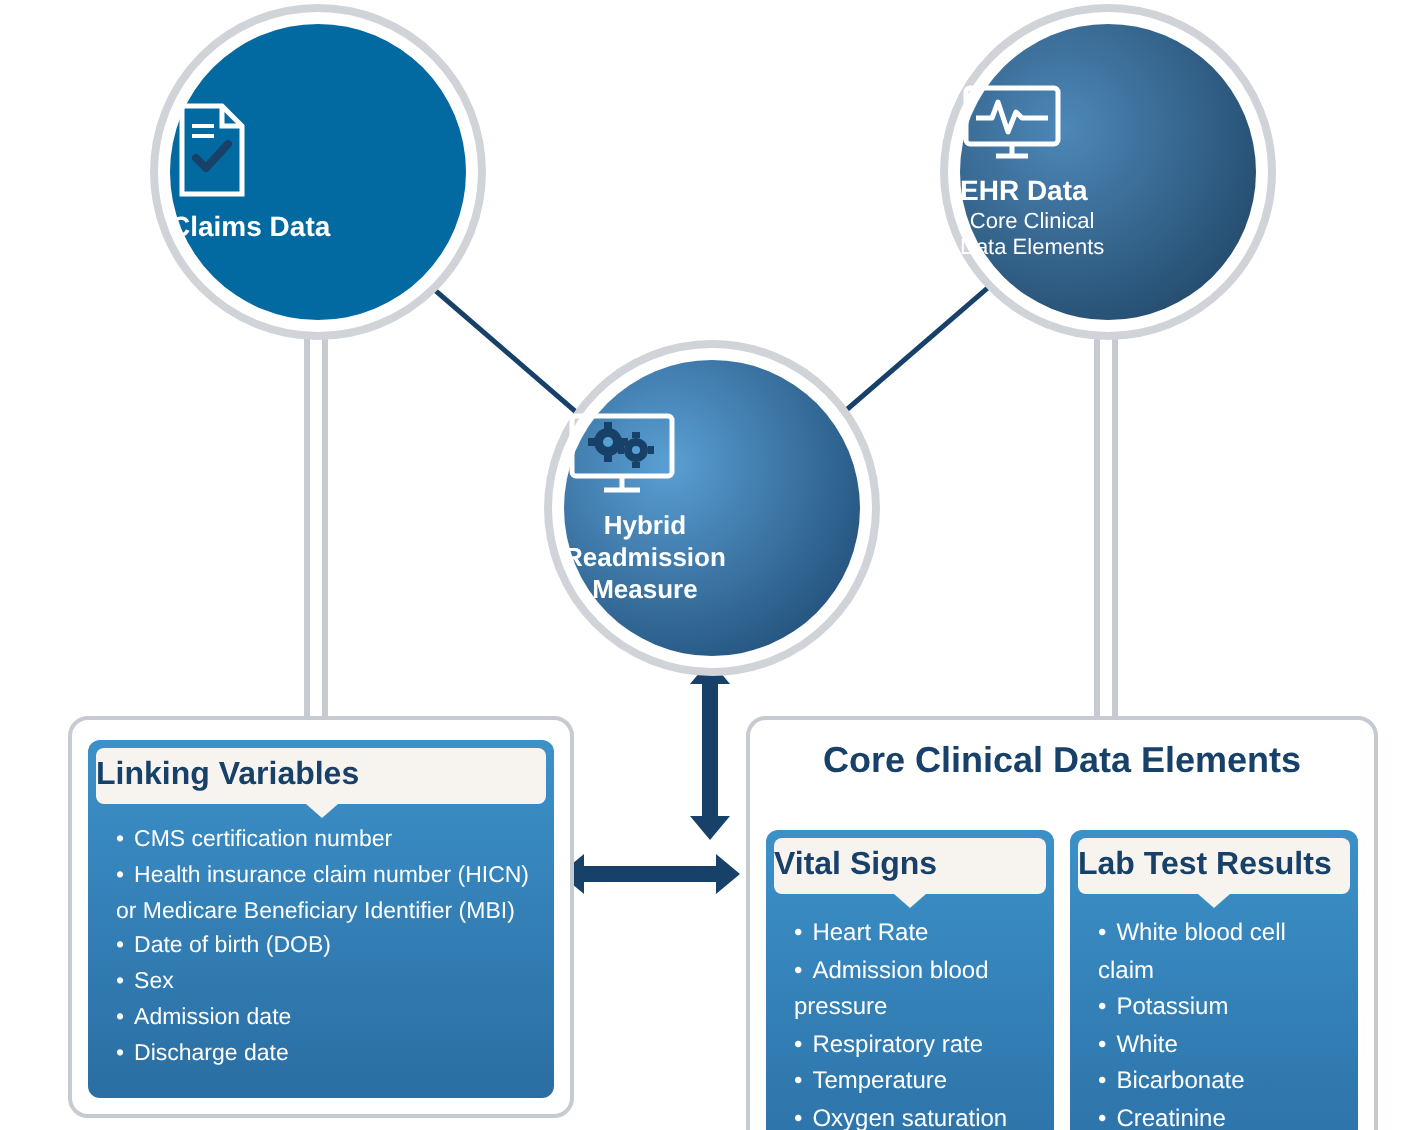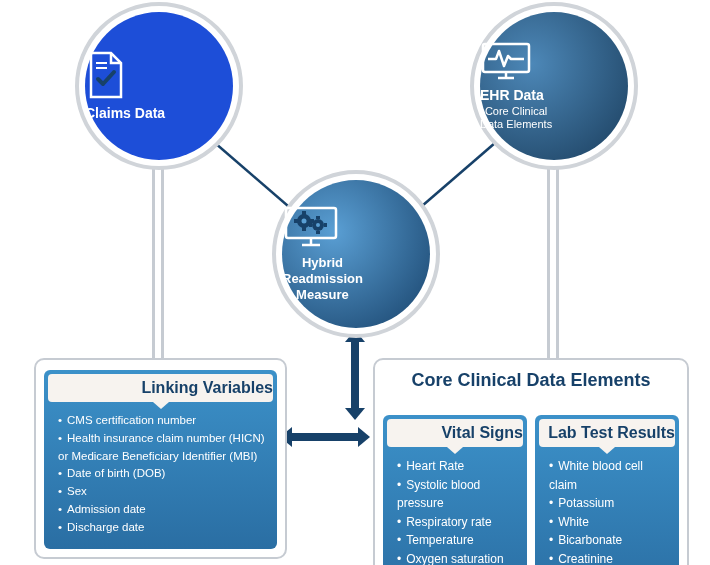--- a/index.html
+++ b/index.html
@@ -1,36 +1,36 @@
 <!DOCTYPE html>
 <html><head>
 <meta charset="utf-8">
 <style>
 *{margin:0;padding:0;box-sizing:border-box}
 body{width:710px;height:565px;position:relative;font-family:Arial,Helvetica,sans-serif;background:#fff;overflow:hidden}
 .circle{position:absolute;border-radius:50%;display:flex;flex-direction:column;align-items:flex-start;justify-content:center;text-align:center;color:#fff}
 .circle-ring{position:absolute;border-radius:50%;background:#fff;border:4px solid #d0d4d9}
-.c-claims{width:148px;height:148px;left:85px;top:12px;background:#1d4ed8}
+.c-claims{width:148px;height:148px;left:85px;top:12px;background:#0369a1}
 .r-claims{width:168px;height:168px;left:75px;top:2px}
 .c-ehr{width:148px;height:148px;left:480px;top:12px;background:radial-gradient(circle at 35% 35%,#4d88b8,#1a3d5c)}
 .r-ehr{width:168px;height:168px;left:470px;top:2px}
 .c-hybrid{width:148px;height:148px;left:282px;top:180px;background:radial-gradient(circle at 35% 35%,#5a9fd4,#174169)}
 .r-hybrid{width:168px;height:168px;left:272px;top:170px}
 .circle .title{font-weight:bold;font-size:14px;margin-top:6px}
 .circle .sub{font-size:11px;line-height:1.2;margin-top:2px}
 svg.conn{position:absolute;left:0;top:0;width:710px;height:565px;pointer-events:none;z-index:0}
 .pillar{position:absolute;width:12px;background:#fff;border-left:3px solid #c6cbd2;border-right:3px solid #c6cbd2}
 .pillar-l{left:152px;top:165px;height:200px}
 .pillar-r{left:547px;top:165px;height:200px}
 .panel{position:absolute;background:#fff;border:2px solid #c6cbd2;border-radius:10px;padding:10px 8px 8px}
 .panel-l{left:34px;top:358px;width:253px}
 .panel-r{left:373px;top:358px;width:316px}
 .panel-r-title{color:#174169;font-size:18px;font-weight:600;text-align:center;margin-bottom:24px}
 .card{background:linear-gradient(#3c91c9,#2a6ea3);border-radius:6px;color:#fff;position:relative;padding:38px 10px 12px}
-.card-hdr{position:absolute;top:4px;left:4px;right:4px;background:#f7f3ef;color:#174169;border-radius:4px;text-align:right;font-size:16px;font-weight:600;padding:5px 0}
+.card-hdr{position:absolute;top:4px;left:4px;right:4px;background:#f7f3ef;color:#174169;border-radius:4px;text-align:left;font-size:16px;font-weight:600;padding:5px 0}
 .card-hdr::after{content:"";position:absolute;left:50%;transform:translateX(-50%);bottom:-7px;border-left:8px solid transparent;border-right:8px solid transparent;border-top:7px solid #f7f3ef}
 .card ul{list-style:none;padding:4px 2px 0 4px}
 .card li{font-size:12px;line-height:1.55;color:#fff}
 .card li::before{content:"•";margin-right:5px}
 .panel-l .card li{font-size:11.5px}
 .row{display:flex;gap:8px}
 .row .card{flex:1}
 .z1{z-index:1}.z2{z-index:2}.z3{z-index:3}
 .arrow{position:absolute;background:#174169}
 .arrow-v{width:8px;height:70px;left:351px;top:340px}
@@ -121,21 +121,21 @@
   </div>
 </div>
 
 <div class="panel panel-r z2">
   <div class="panel-r-title">Core Clinical Data Elements</div>
   <div class="row">
     <div class="card">
       <div class="card-hdr">Vital Signs</div>
       <ul>
           <li>Heart Rate</li>
-          <li>Systolic blood pressure</li>
+          <li>Admission blood pressure</li>
           <li>Respiratory rate</li>
           <li>Temperature</li>
           <li>Oxygen saturation</li>
           <li>Weight</li>
         </ul>
     </div>
     <div class="card">
       <div class="card-hdr">Lab Test Results</div>
       <ul>
           <li>White blood cell claim</li>

